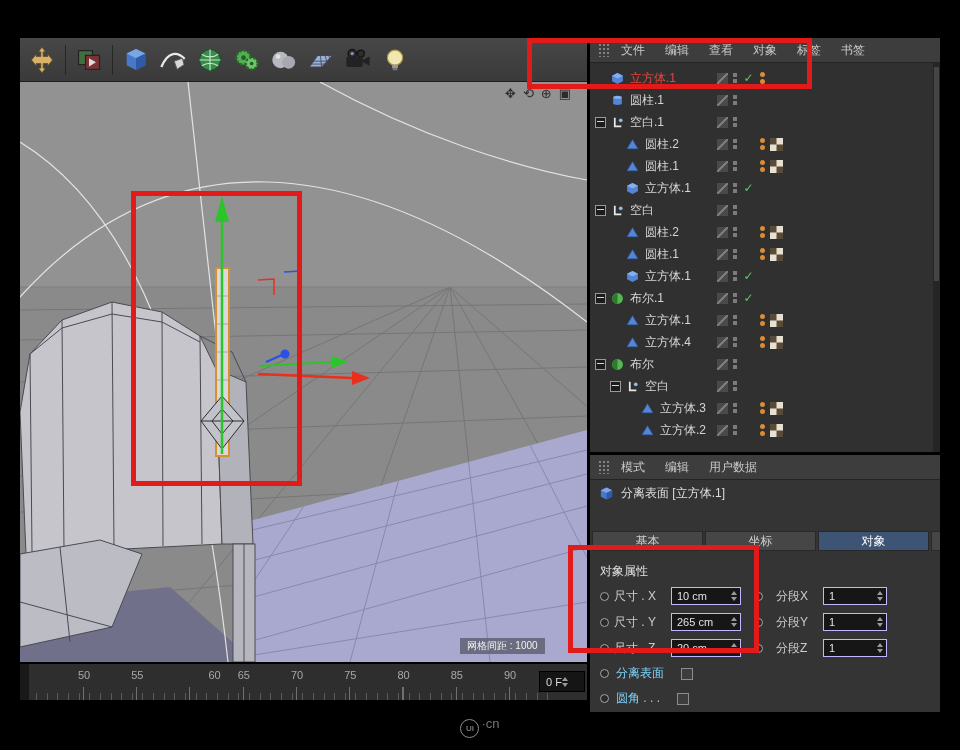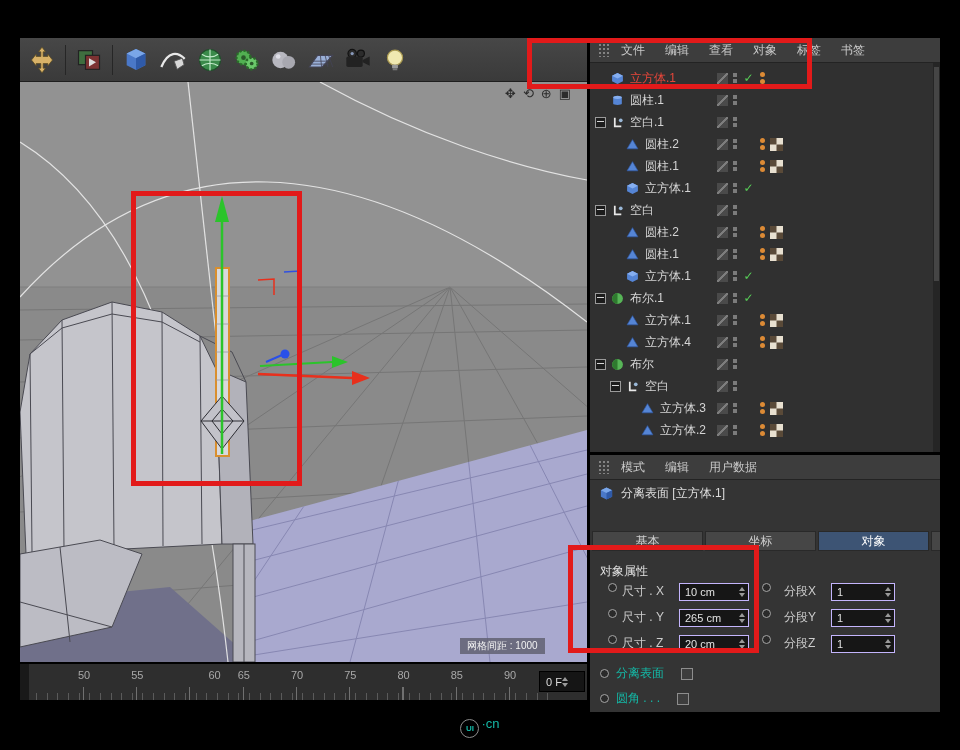--- a/index.html
+++ b/index.html
@@ -69,43 +69,43 @@
 
   
   #attrs{position:absolute;left:590px;top:455px;width:350px;height:257px;background:#343434;overflow:hidden;}
   .attr-title{height:26px;display:flex;align-items:center;gap:7px;padding:0 9px;color:#dedede;font-size:12px;}
   .attr-title svg{width:15px;height:15px;}
   .tabs{display:flex;gap:2px;padding:1px 2px;overflow:hidden;margin-top:24px;}
   .tab{flex:none;width:111px;height:20px;background:#464646;color:#cfcfcf;font-size:12px;
     display:flex;align-items:center;justify-content:center;border:1px solid #292929;box-sizing:border-box;}
   .tab.active{background:#3d5474;color:#fff;}
   .sec-head{margin-top:8px;padding:3px 10px;color:#e2e2e2;font-size:12px;}
-  .arow{display:flex;height:26px;padding-left:10px;font-size:12px;color:#cccccc;gap:5px;margin-left:8px;}
+  .arow{display:flex;align-items:center;height:26px;padding-left:10px;font-size:12px;color:#cccccc;gap:5px;}
   .kf{width:9px;height:9px;border:1.5px solid #a5a5a5;border-radius:50%;flex:none;box-sizing:border-box;background:#2a2a2a;}
   .flabel{width:52px;flex:none;}
   .seg-label{width:42px;flex:none;margin-left:8px;}
   .num{width:70px;height:18px;background:#161616;border:1px solid #c4b5fd;color:#e2e2e2;font-size:11px;
     display:flex;align-items:center;padding:0 3px 0 5px;box-sizing:border-box;flex:none;}
   .num.seg{width:64px;}
   .num .v{flex:1;white-space:nowrap;}
   .spin{display:flex;flex-direction:column;gap:2px;flex:none;}
   .spin i{width:0;height:0;border-left:3px solid transparent;border-right:3px solid transparent;display:block;}
   .spin .up{border-bottom:4px solid #9a9a9a;}
   .spin .dn{border-top:4px solid #9a9a9a;}
-  .crow{display:flex;align-items:center;height:25px;padding-left:10px;gap:7px;font-size:12px;color:#14b8a6;}
+  .crow{display:flex;align-items:center;height:25px;padding-left:10px;gap:7px;font-size:12px;color:#7dd3fc;}
   .cbox{width:12px;height:12px;background:#3d3d3d;border:1px solid #8d8d8d;margin-left:10px;box-sizing:border-box;}
 
   
   .ann{position:absolute;border:5px solid #e21a1a;z-index:60;pointer-events:none;box-sizing:border-box;}
   #ann1{left:131px;top:191px;width:171px;height:295px;}
   #ann2{left:527px;top:38px;width:285px;height:51px;}
   #ann3{left:568px;top:545px;width:191px;height:108px;}
 
   
-  #wm{position:absolute;left:0;right:0;top:716px;text-align:center;color:#14b8a6;font-size:13px;}
+  #wm{position:absolute;left:0;right:0;top:716px;text-align:center;color:#737373;font-size:13px;}
   #wm .wm-logo{display:inline-flex;align-items:center;justify-content:center;width:17px;height:17px;
     border:1.5px solid #8b8b8b;border-radius:50%;font-size:8px;font-weight:bold;vertical-align:-3px;margin-right:2px;}
 </style>
 </head>
 <body>
 
 <div id="toolbar">
     <div class="tool">
       <svg viewBox="0 0 24 24">
         <path d="M12 1 9 5h2v4H7V7l-4 5 4 5v-2h4v4H9l3 4 3-4h-2v-4h4v2l4-5-4-5v2h-4V5h2z" fill="#d8b268" stroke="#5a4a20" stroke-width="0.6"></path>

